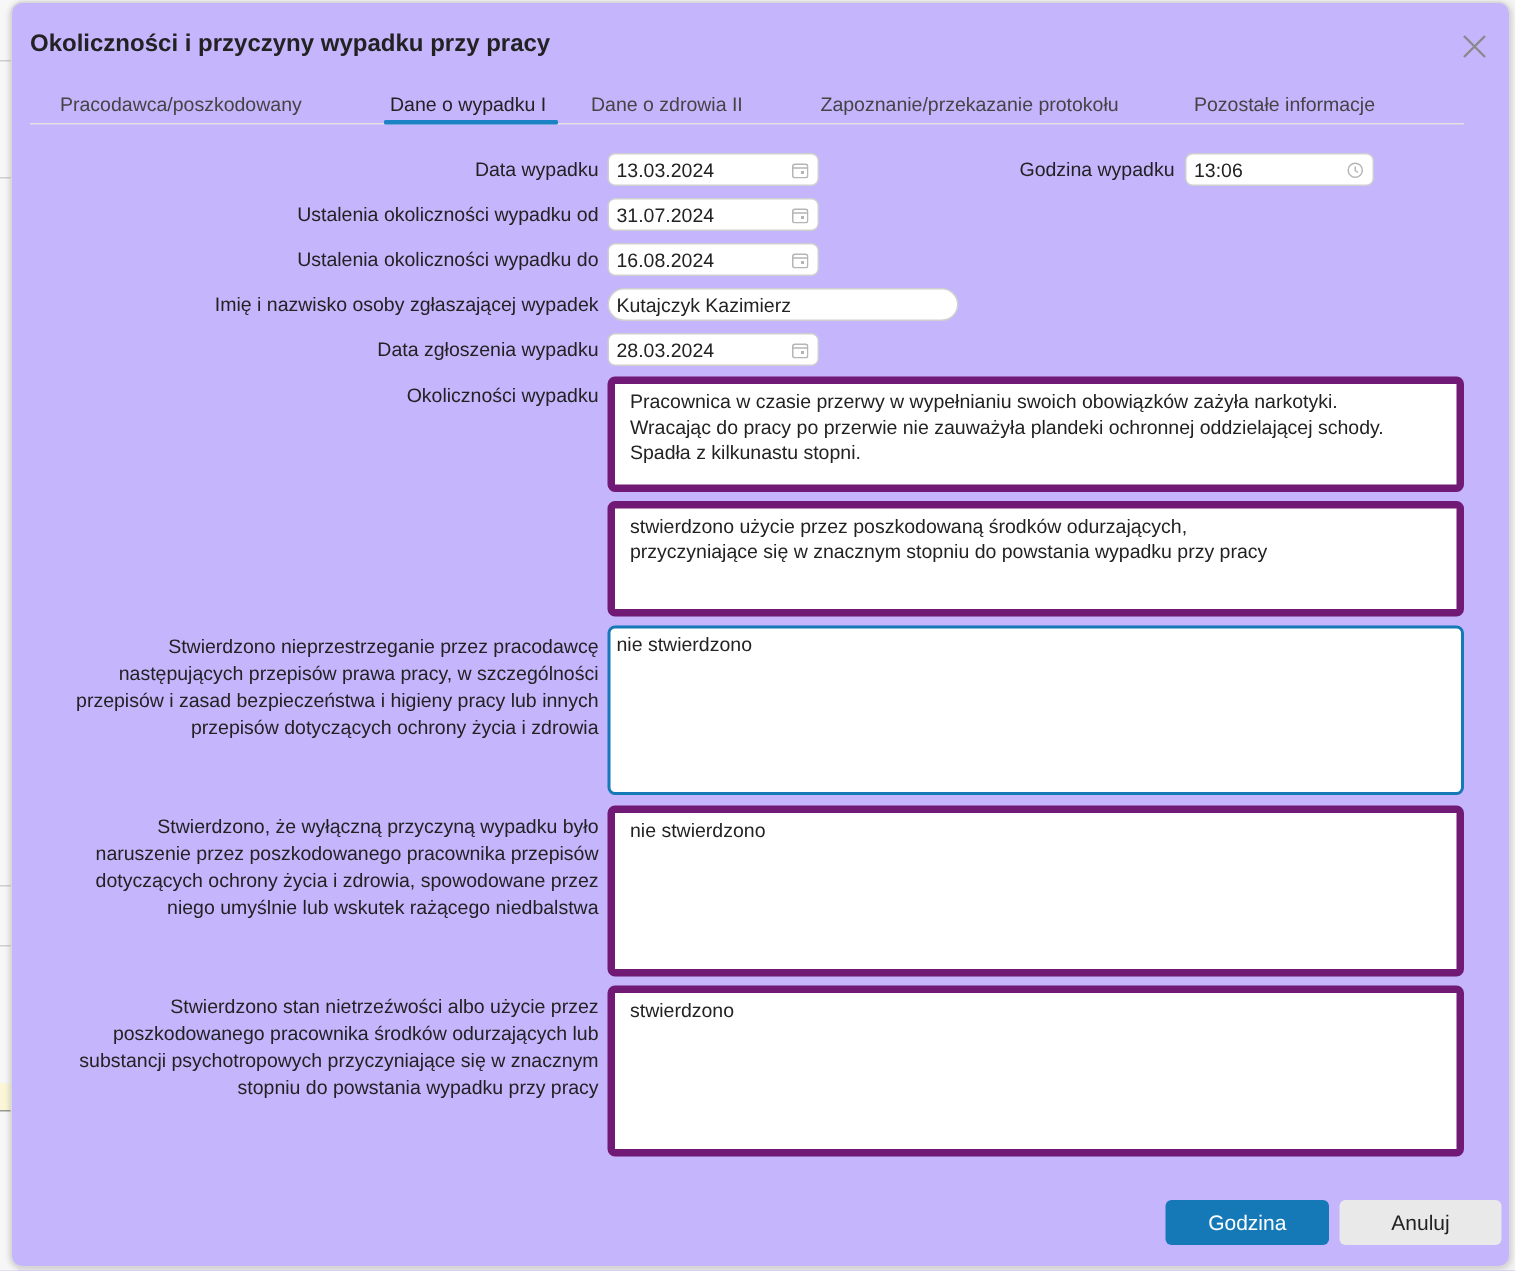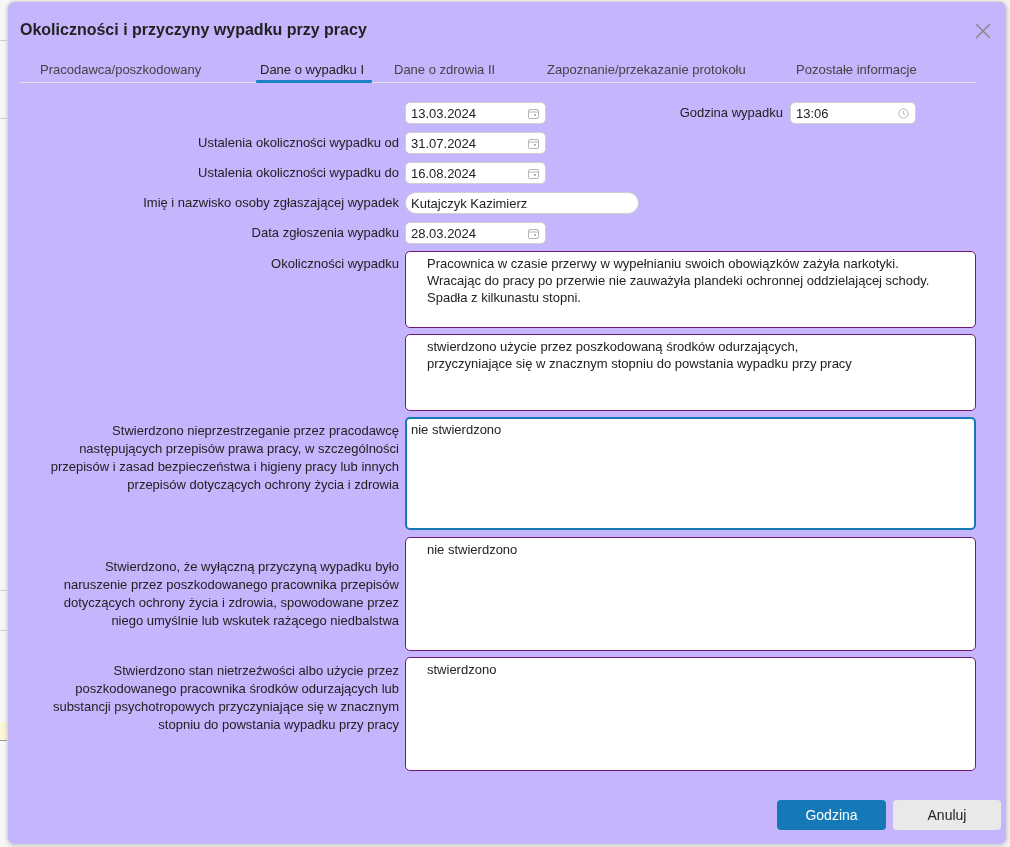--- a/index.html
+++ b/index.html
@@ -40,22 +40,22 @@
     position:absolute; font-size:13px; color:#222; text-align:right; line-height:18px;
   }
   .field {
     position:absolute; height:22px; border:1px solid #cfcfcf; border-radius:5px; background:#fff;
     box-sizing:border-box; font-size:13px; padding:3px 5px; color:#222;
   }
   .field .val { position:absolute; left:5px; top:3px; }
   .field .ico { position:absolute; right:6px; top:5px; width:11px; height:11px; }
 
   .ta {
-    position:absolute; border:1px solid #701a75; border-radius:5px; background:#fff;
-    box-sizing:border-box; font-size:13px; padding:3px 21px; line-height:17px; white-space:pre-line; color:#222;
+    position:absolute; border:5px solid #701a75; border-radius:5px; background:#fff;
+    box-sizing:border-box; font-size:13px; padding:3px 10px; line-height:17px; white-space:pre-line; color:#222;
   }
   .ta.focused { border:2px solid #1579b8; padding:2px 4px; }
 
   .btn {
     position:absolute; top:798px; height:30px; border-radius:4px; font-size:14px;
     display:flex; align-items:center; justify-content:center; cursor:pointer; box-sizing:border-box;
   }
   .btn.primary { left:769px; width:109px; background:#1579b8; color:#fff; }
   .btn.secondary { left:885px; width:108px; background:#e9e9e9; color:#222; }
 </style>
@@ -79,20 +79,21 @@
 
   <div class="tabs">
     <div class="tab" style="left:20px">Pracodawca/poszkodowany</div>
     <div class="tab active" style="left:240px">Dane o wypadku I</div>
     <div class="tab" style="left:374px">Dane o zdrowia II</div>
     <div class="tab" style="left:527px">Zapoznanie/przekazanie protokołu</div>
     <div class="tab" style="left:776px">Pozostałe informacje</div>
     <div class="tab-underline"></div>
   </div>
 
+  <div class="lbl" style="left:200px; top:102px; width:191px;">Data wypadku</div>
   <div class="field" style="left:397px; top:100px; width:141px;">
     <span class="val">13.03.2024</span>
     <svg class="ico" viewBox="0 0 11 11">
         <rect x="0.5" y="1.5" width="10" height="9" rx="1.5" fill="none" stroke="#b5b5b5"></rect>
         <line x1="0.5" y1="4" x2="10.5" y2="4" stroke="#b5b5b5"></line>
         <rect x="6" y="6" width="2" height="2" fill="#b5b5b5"></rect>
       </svg>
   </div>
 
   <div class="lbl" style="left:640px; top:102px; width:135px;">Godzina wypadku</div>
@@ -146,21 +147,21 @@
 
   <div class="ta" style="left:397px; top:332px; width:571px; height:77px;">stwierdzono użycie przez poszkodowaną środków odurzających,
 przyczyniające się w znacznym stopniu do powstania wypadku przy pracy</div>
 
   <div class="lbl" style="left:20px; top:420px; width:371px; white-space:pre-line;">Stwierdzono nieprzestrzeganie przez pracodawcę
 następujących przepisów prawa pracy, w szczególności
 przepisów i zasad bezpieczeństwa i higieny pracy lub innych
 przepisów dotyczących ochrony życia i zdrowia</div>
   <div class="ta focused" style="left:397px; top:415px; width:571px; height:113px;">nie stwierdzono</div>
 
-  <div class="lbl" style="left:20px; top:556px; width:371px; white-space:pre-line;">Stwierdzono, że wyłączną przyczyną wypadku było
+  <div class="lbl" style="left:20px; top:540px; width:371px; white-space:pre-line;">Stwierdzono, że wyłączną przyczyną wypadku było
 naruszenie przez poszkodowanego pracownika przepisów
 dotyczących ochrony życia i zdrowia, spowodowane przez
 niego umyślnie lub wskutek rażącego niedbalstwa</div>
   <div class="ta" style="left:397px; top:535px; width:571px; height:114px;">nie stwierdzono</div>
 
   <div class="lbl" style="left:20px; top:660px; width:371px; white-space:pre-line;">Stwierdzono stan nietrzeźwości albo użycie przez
 poszkodowanego pracownika środków odurzających lub
 substancji psychotropowych przyczyniające się w znacznym
 stopniu do powstania wypadku przy pracy</div>
   <div class="ta" style="left:397px; top:655px; width:571px; height:114px;">stwierdzono</div>

